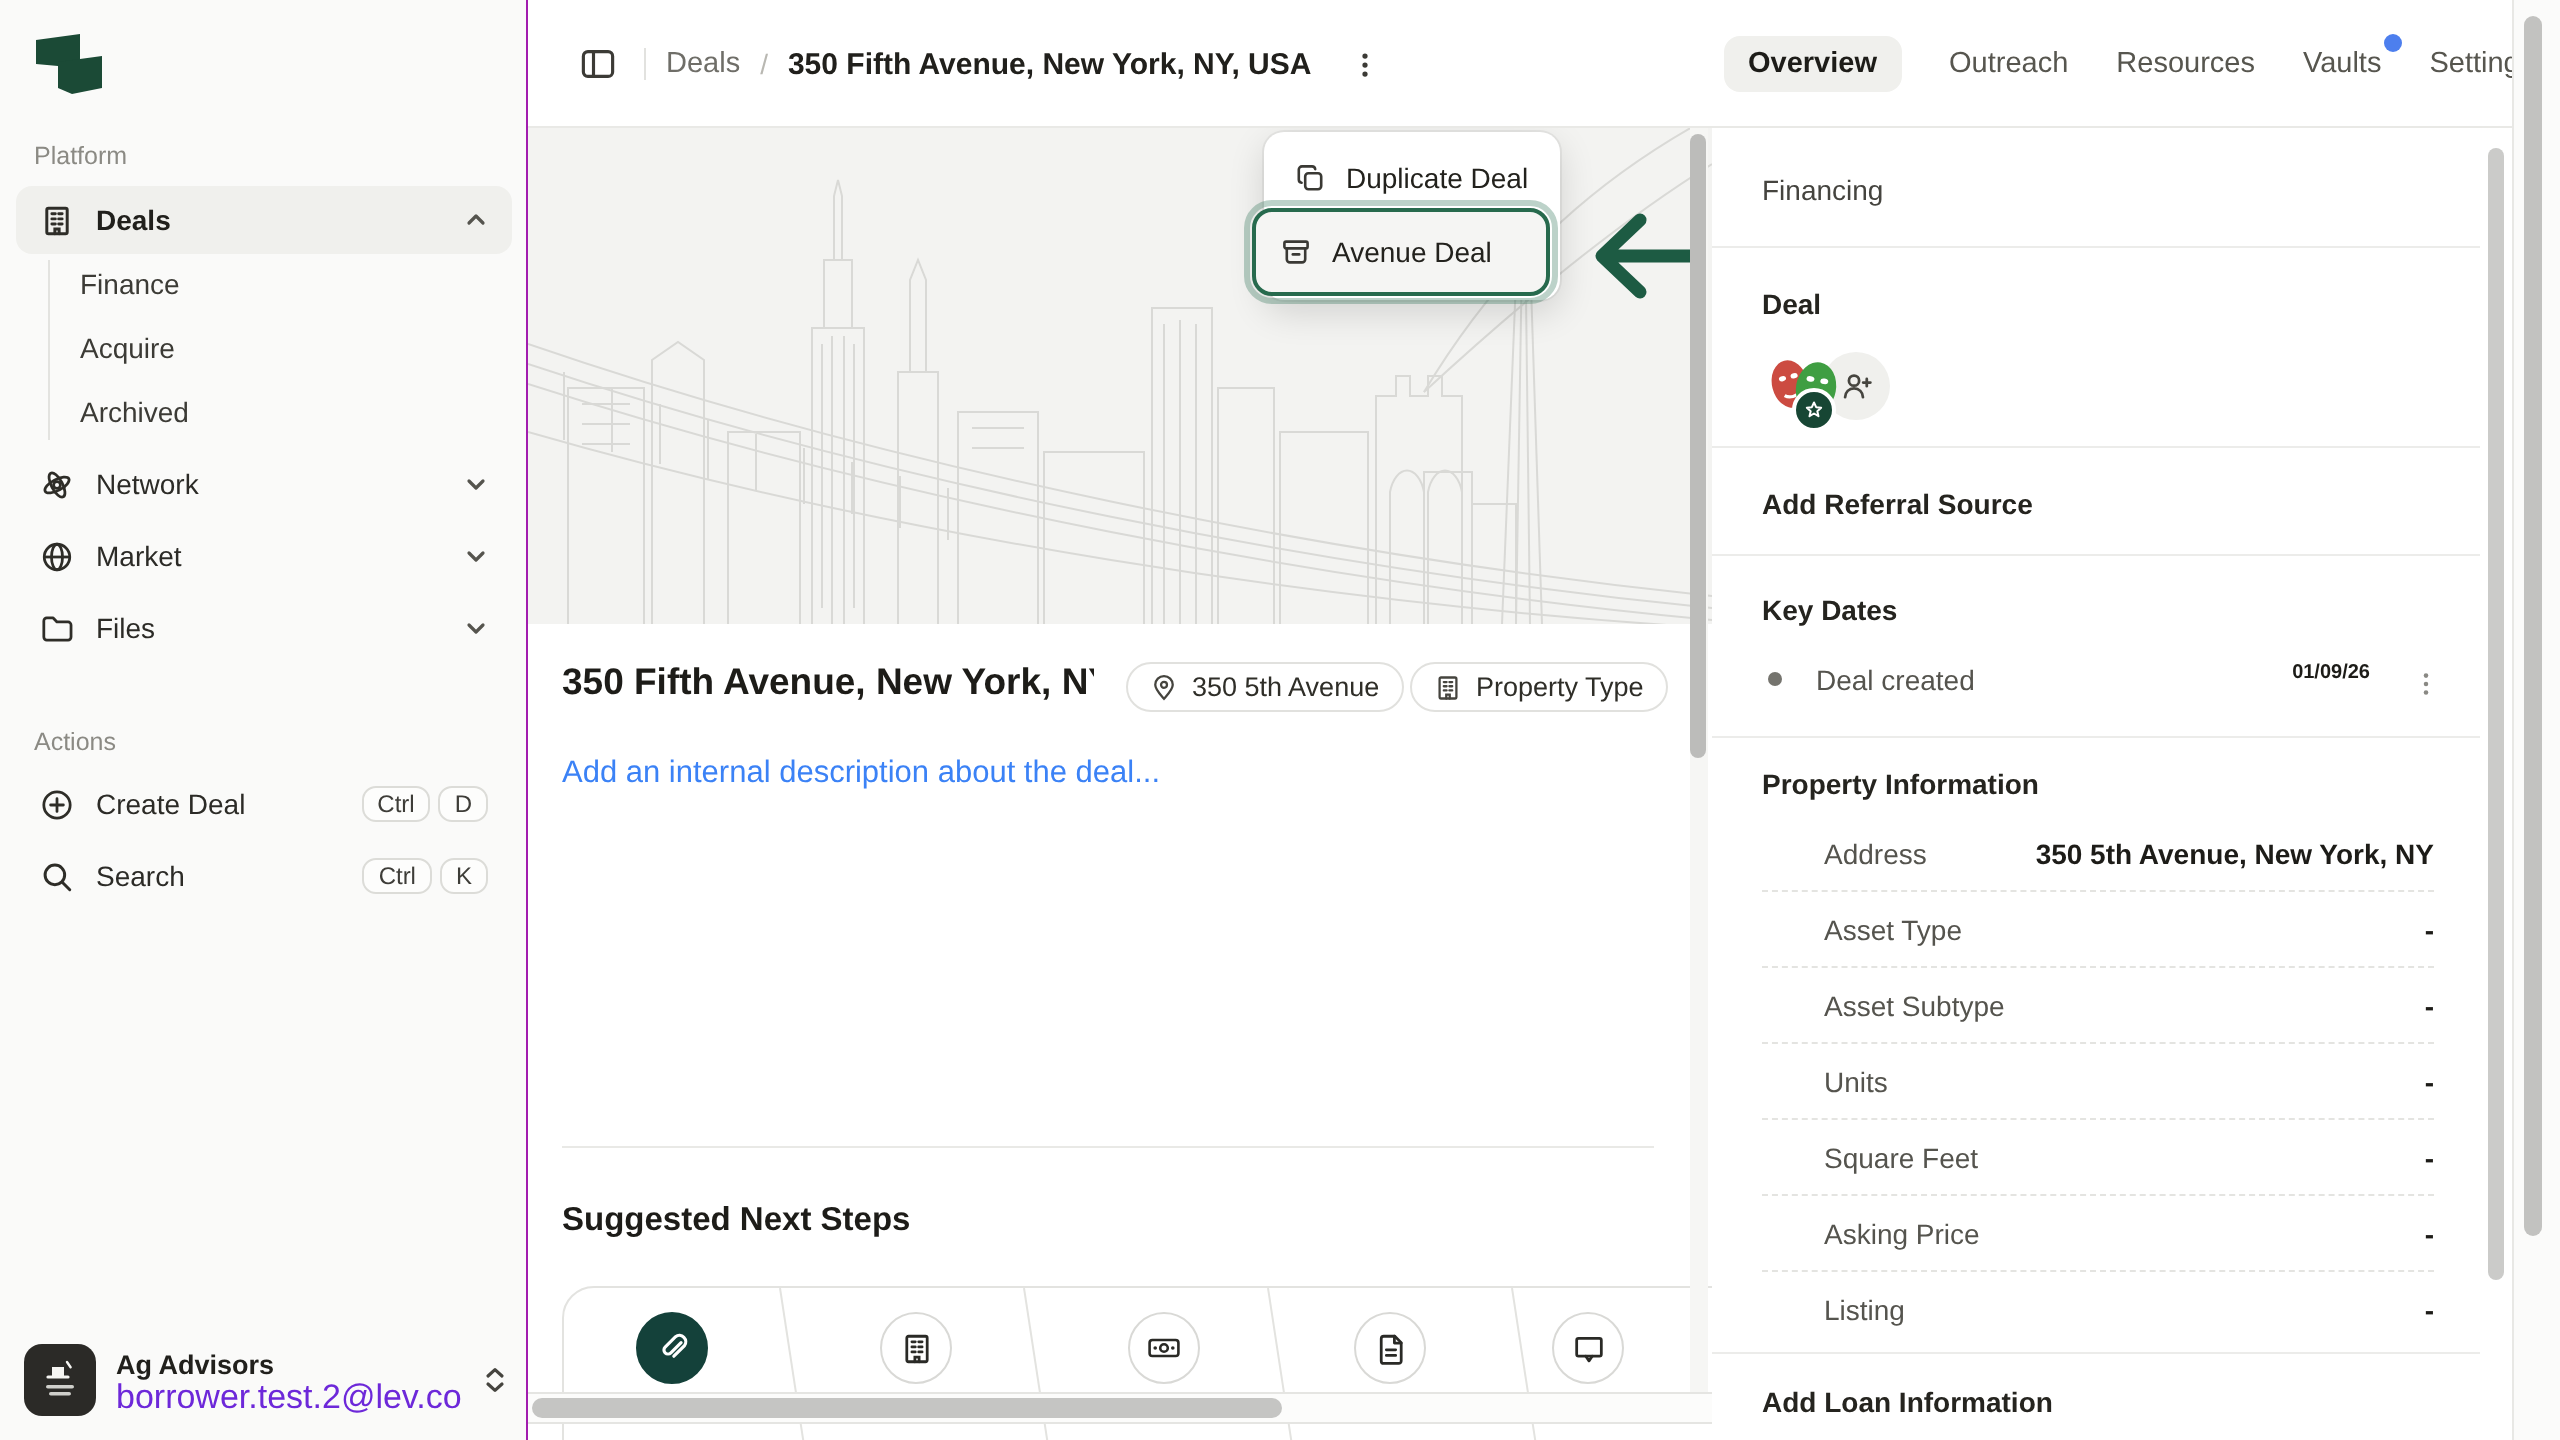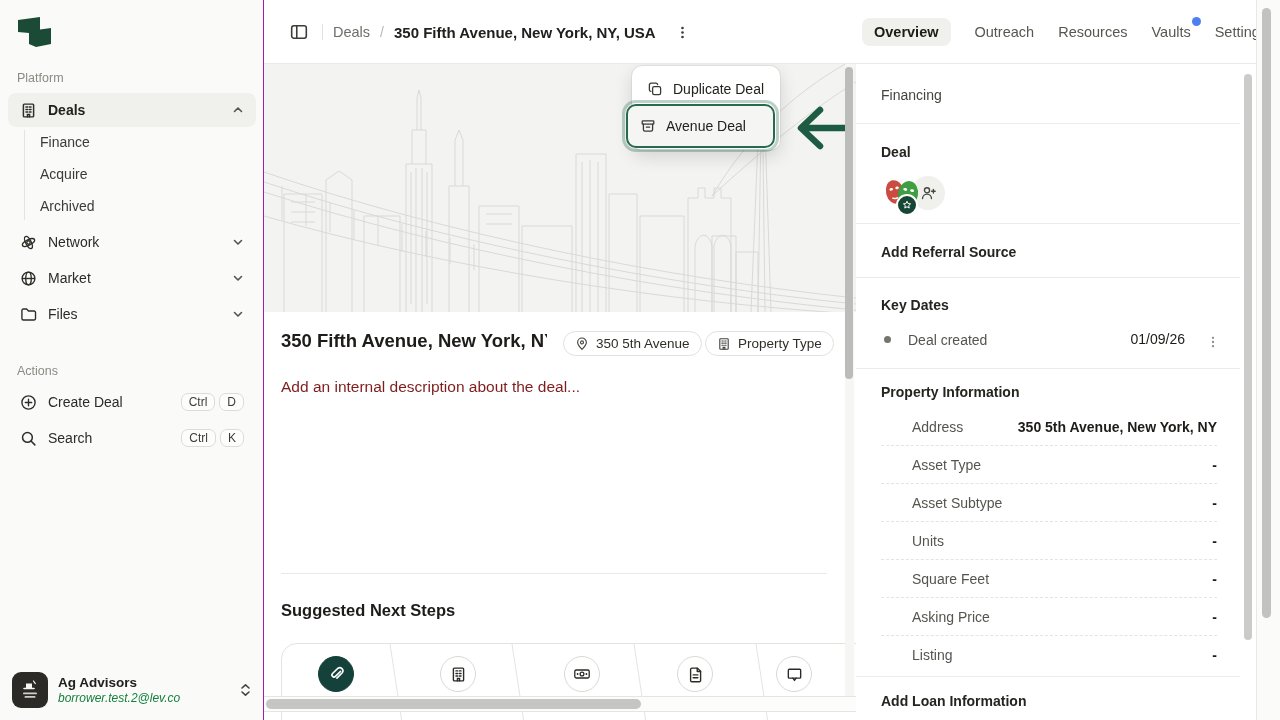--- a/index.html
+++ b/index.html
@@ -15,21 +15,21 @@
             padding:0 12px;border-radius:8px;font-size:14px;color:#2c2b27;box-sizing:border-box;cursor:pointer;}
   .nav-item .chev{margin-left:auto;color:#55544e;}
   .nav-item.active{background:#f0f0ed;font-weight:700;color:#21201c;}
   .sub-line{position:absolute;left:24px;top:130px;width:1px;height:90px;background:#e3e3e0;}
   .sub-item{position:absolute;left:40px;width:200px;height:30px;display:flex;align-items:center;font-size:14px;color:#3c3b36;cursor:pointer;}
   .kbd-group{margin-left:auto;display:flex;gap:4px;}
   kbd{font-family:"Liberation Sans",sans-serif;border:1px solid #dcdcd8;border-radius:7px;padding:1px 7px;font-size:12px;color:#3e3d38;background:#fdfdfc;}
   .user-row{position:absolute;left:8px;top:664px;width:248px;height:52px;display:flex;align-items:center;gap:10px;padding:0 4px;box-sizing:border-box;cursor:pointer;}
   .avatar{width:36px;height:36px;border-radius:9px;background:#2b2a27;flex:0 0 auto;display:flex;align-items:center;justify-content:center;}
   .user-name{font-size:13.5px;font-weight:700;color:#21201c;line-height:17px;}
-  .user-email{font-size:12px;color:#15803d;line-height:15px;font-style:italic;}
+  .user-email{font-size:17px;color:#6d28d9;line-height:15px;}
 
   
   .header{position:absolute;left:264px;top:0;width:992px;height:64px;background:#fff;border-bottom:1px solid #e9e9e6;box-sizing:border-box;}
   .crumbs{position:absolute;left:22px;top:0;height:64px;display:flex;align-items:center;gap:10px;}
   .icon-btn{width:26px;height:26px;display:flex;align-items:center;justify-content:center;border-radius:6px;color:#3c3b36;cursor:pointer;background:transparent;border:none;padding:0;}
   .crumb-sep-line{width:1px;height:16px;background:#e2e2df;}
   .crumb-root{font-size:14.5px;color:#6f6e68;cursor:pointer;}
   .crumb-slash{font-size:14px;color:#b9b8b2;}
   .crumb-current{font-size:15px;font-weight:700;color:#21201c;white-space:nowrap;}
   .tabs{position:absolute;left:598px;top:0;height:64px;display:flex;align-items:center;gap:24px;}
@@ -37,21 +37,21 @@
   .tab.active{background:#f0f0ed;border-radius:8px;padding:6px 12px;font-weight:700;color:#1d1c18;}
   .tab .dot{position:absolute;top:-1px;right:-10px;width:9px;height:9px;border-radius:50%;background:#4d7fee;}
 
   
   .main{position:absolute;left:264px;top:64px;width:592px;height:656px;overflow:hidden;background:#fff;}
   .cover{position:absolute;left:0;top:0;width:592px;height:248px;background:#f3f3f1;overflow:hidden;}
   .deal-title{position:absolute;left:17px;top:266px;width:266px;height:26px;font-size:18.5px;font-weight:700;color:#1d1c18;
               white-space:nowrap;overflow:hidden;}
   .tag{position:absolute;top:267px;height:25px;display:flex;align-items:center;gap:7px;padding:0 11px;border:1px solid #e1e1de;
        border-radius:14px;font-size:13.5px;font-weight:500;color:#2f2e28;background:#fff;box-sizing:border-box;cursor:pointer;white-space:nowrap;}
-  .desc{position:absolute;left:17px;top:314px;width:540px;font-size:15.5px;color:#7f1d1d;cursor:text;}
+  .desc{position:absolute;left:17px;top:314px;width:540px;font-size:15.5px;color:#3b82f6;cursor:text;}
   .hr{position:absolute;left:17px;top:509px;width:546px;height:1px;background:#e9e9e6;}
   .steps-title{position:absolute;left:17px;top:537px;font-size:16.5px;font-weight:700;color:#1d1c18;}
   .steps-card{position:absolute;left:17px;top:579px;width:600px;height:120px;background:#fff;border:1px solid #e3e3e0;border-radius:16px;box-sizing:border-box;}
   .step-circle{position:absolute;top:12px;width:36px;height:36px;border-radius:50%;background:#fff;border:1px solid #d9d9d6;
                display:flex;align-items:center;justify-content:center;color:#2a2a26;box-sizing:border-box;cursor:pointer;}
   .step-circle.filled{background:#14413a;border-color:#14413a;color:#fff;}
 
   
   .v-track{position:absolute;left:581px;top:0;width:9px;height:632px;background:#f6f6f4;}
   .v-thumb{position:absolute;left:581px;top:3px;width:8px;height:312px;background:#bcbcba;border-radius:4px;cursor:pointer;}
@@ -78,21 +78,21 @@
   .status-pill{position:absolute;left:110px;top:16px;height:28px;display:flex;align-items:center;gap:8px;padding:0 12px;
                background:#fbf0d7;border-radius:15px;font-size:14px;font-weight:700;color:#3f3a2c;cursor:pointer;}
   .status-ring{width:13px;height:13px;border:2px solid #d9a43c;border-radius:50%;box-sizing:border-box;}
   .team-avatar{position:absolute;left:26px;top:110px;width:40px;height:38px;cursor:pointer;}
   .add-person{position:absolute;left:55px;top:112px;width:34px;height:34px;border-radius:50%;background:#f0f0ed;
               display:flex;align-items:center;justify-content:center;color:#46453f;cursor:pointer;}
   .team-badge{position:absolute;left:40px;top:130px;width:18px;height:18px;border-radius:50%;background:#174634;
               border:2px solid #fff;box-sizing:content-box;display:flex;align-items:center;justify-content:center;}
   .kd-bullet{position:absolute;left:28px;top:272px;width:7px;height:7px;border-radius:50%;background:#75746e;}
   .kd-label{position:absolute;left:52px;top:268px;font-size:14px;color:#55544e;}
-  .kd-value{position:absolute;right:71px;top:267px;font-size:14px;font-weight:400;color:#1d1c18;}
+  .kd-value{position:absolute;right:71px;top:267px;font-size:10px;font-weight:700;color:#1d1c18;}
   .kd-kebab{position:absolute;left:344px;top:265px;}
   .prop-rows{position:absolute;left:25px;top:344px;width:336px;}
   .prop-row{height:37px;display:flex;align-items:center;justify-content:space-between;border-bottom:1px dashed #e4e4e1;}
   .prop-row:last-child{border-bottom:none;}
   .prop-label{font-size:14px;color:#55544e;margin-left:31px;}
   .prop-value{font-size:14px;font-weight:700;color:#1d1c18;white-space:nowrap;}
 </style>
 </head>
 <body>
 

